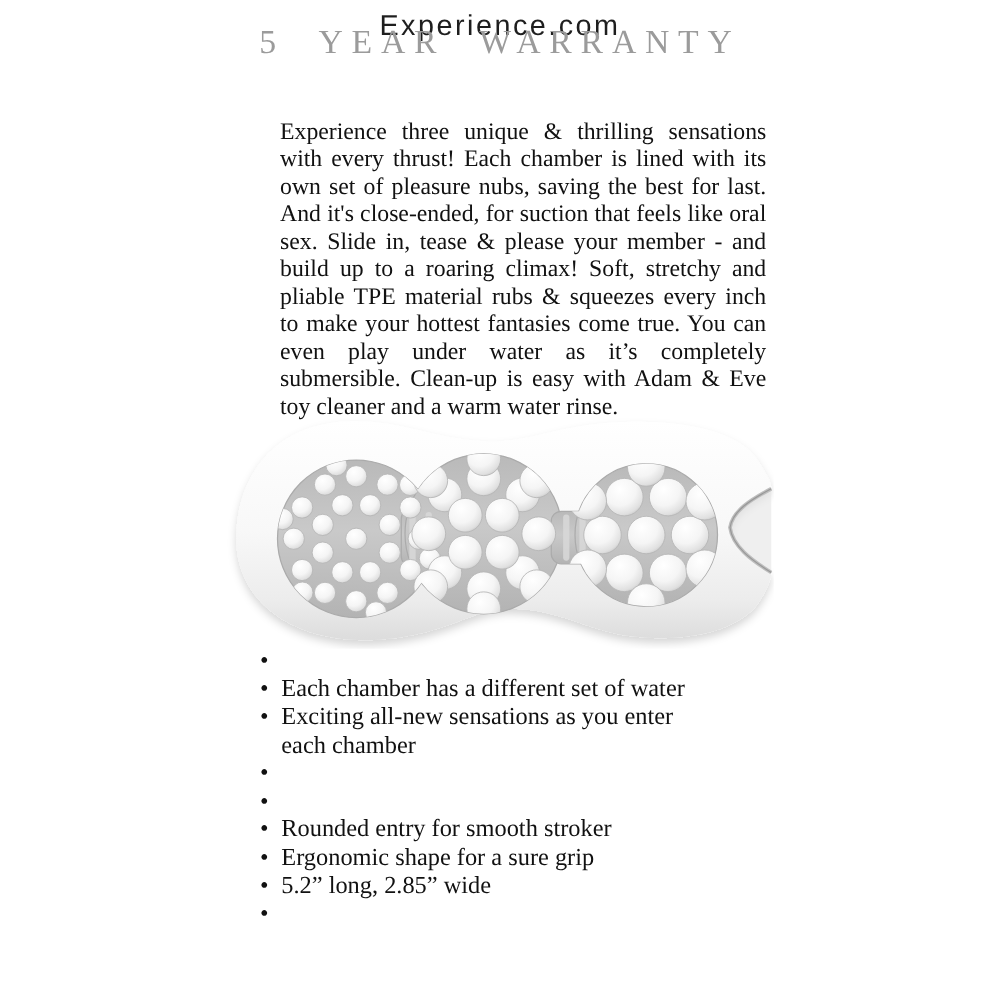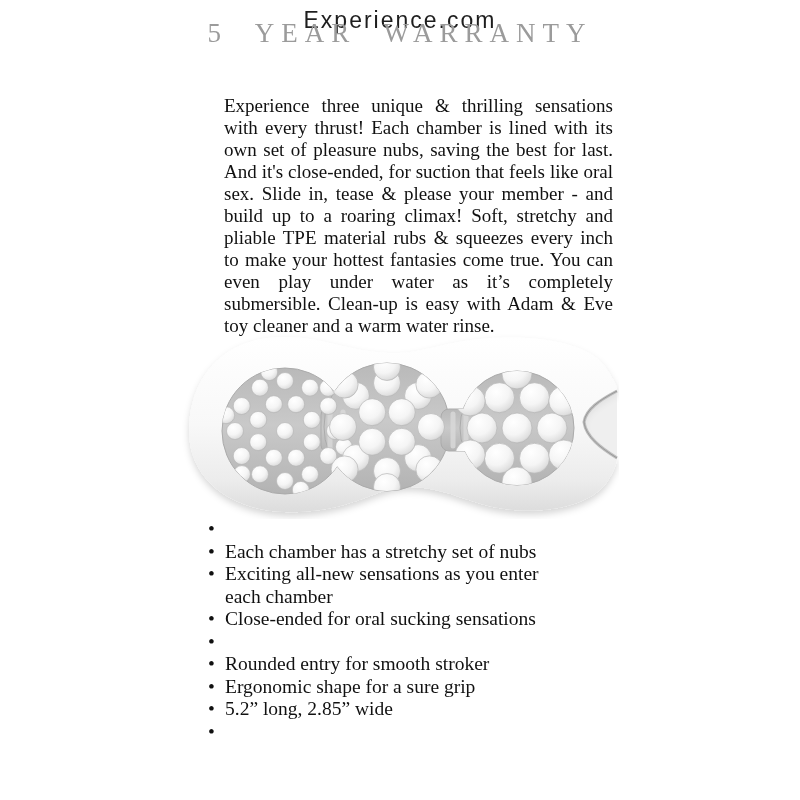--- a/index.html
+++ b/index.html
@@ -185,30 +185,29 @@
       </g>
     </svg>
   </div>
 
   <ul class="features">
     <li>
         <span class="dot">•</span>
       </li>
     <li>
         <span class="dot">•</span>
-        <span class="txt">Each chamber has a stretchy set of nubs</span>
+        <span class="txt">Each chamber has a different set of water</span>
       </li>
     <li>
         <span class="dot">•</span>
         <span class="txt">Exciting all-new sensations as you enter
 each chamber</span>
       </li>
     <li>
         <span class="dot">•</span>
-        <span class="txt">Close-ended for oral sucking sensations</span>
       </li>
     <li>
         <span class="dot">•</span>
       </li>
     <li>
         <span class="dot">•</span>
         <span class="txt">Rounded entry for smooth stroker</span>
       </li>
     <li>
         <span class="dot">•</span>

